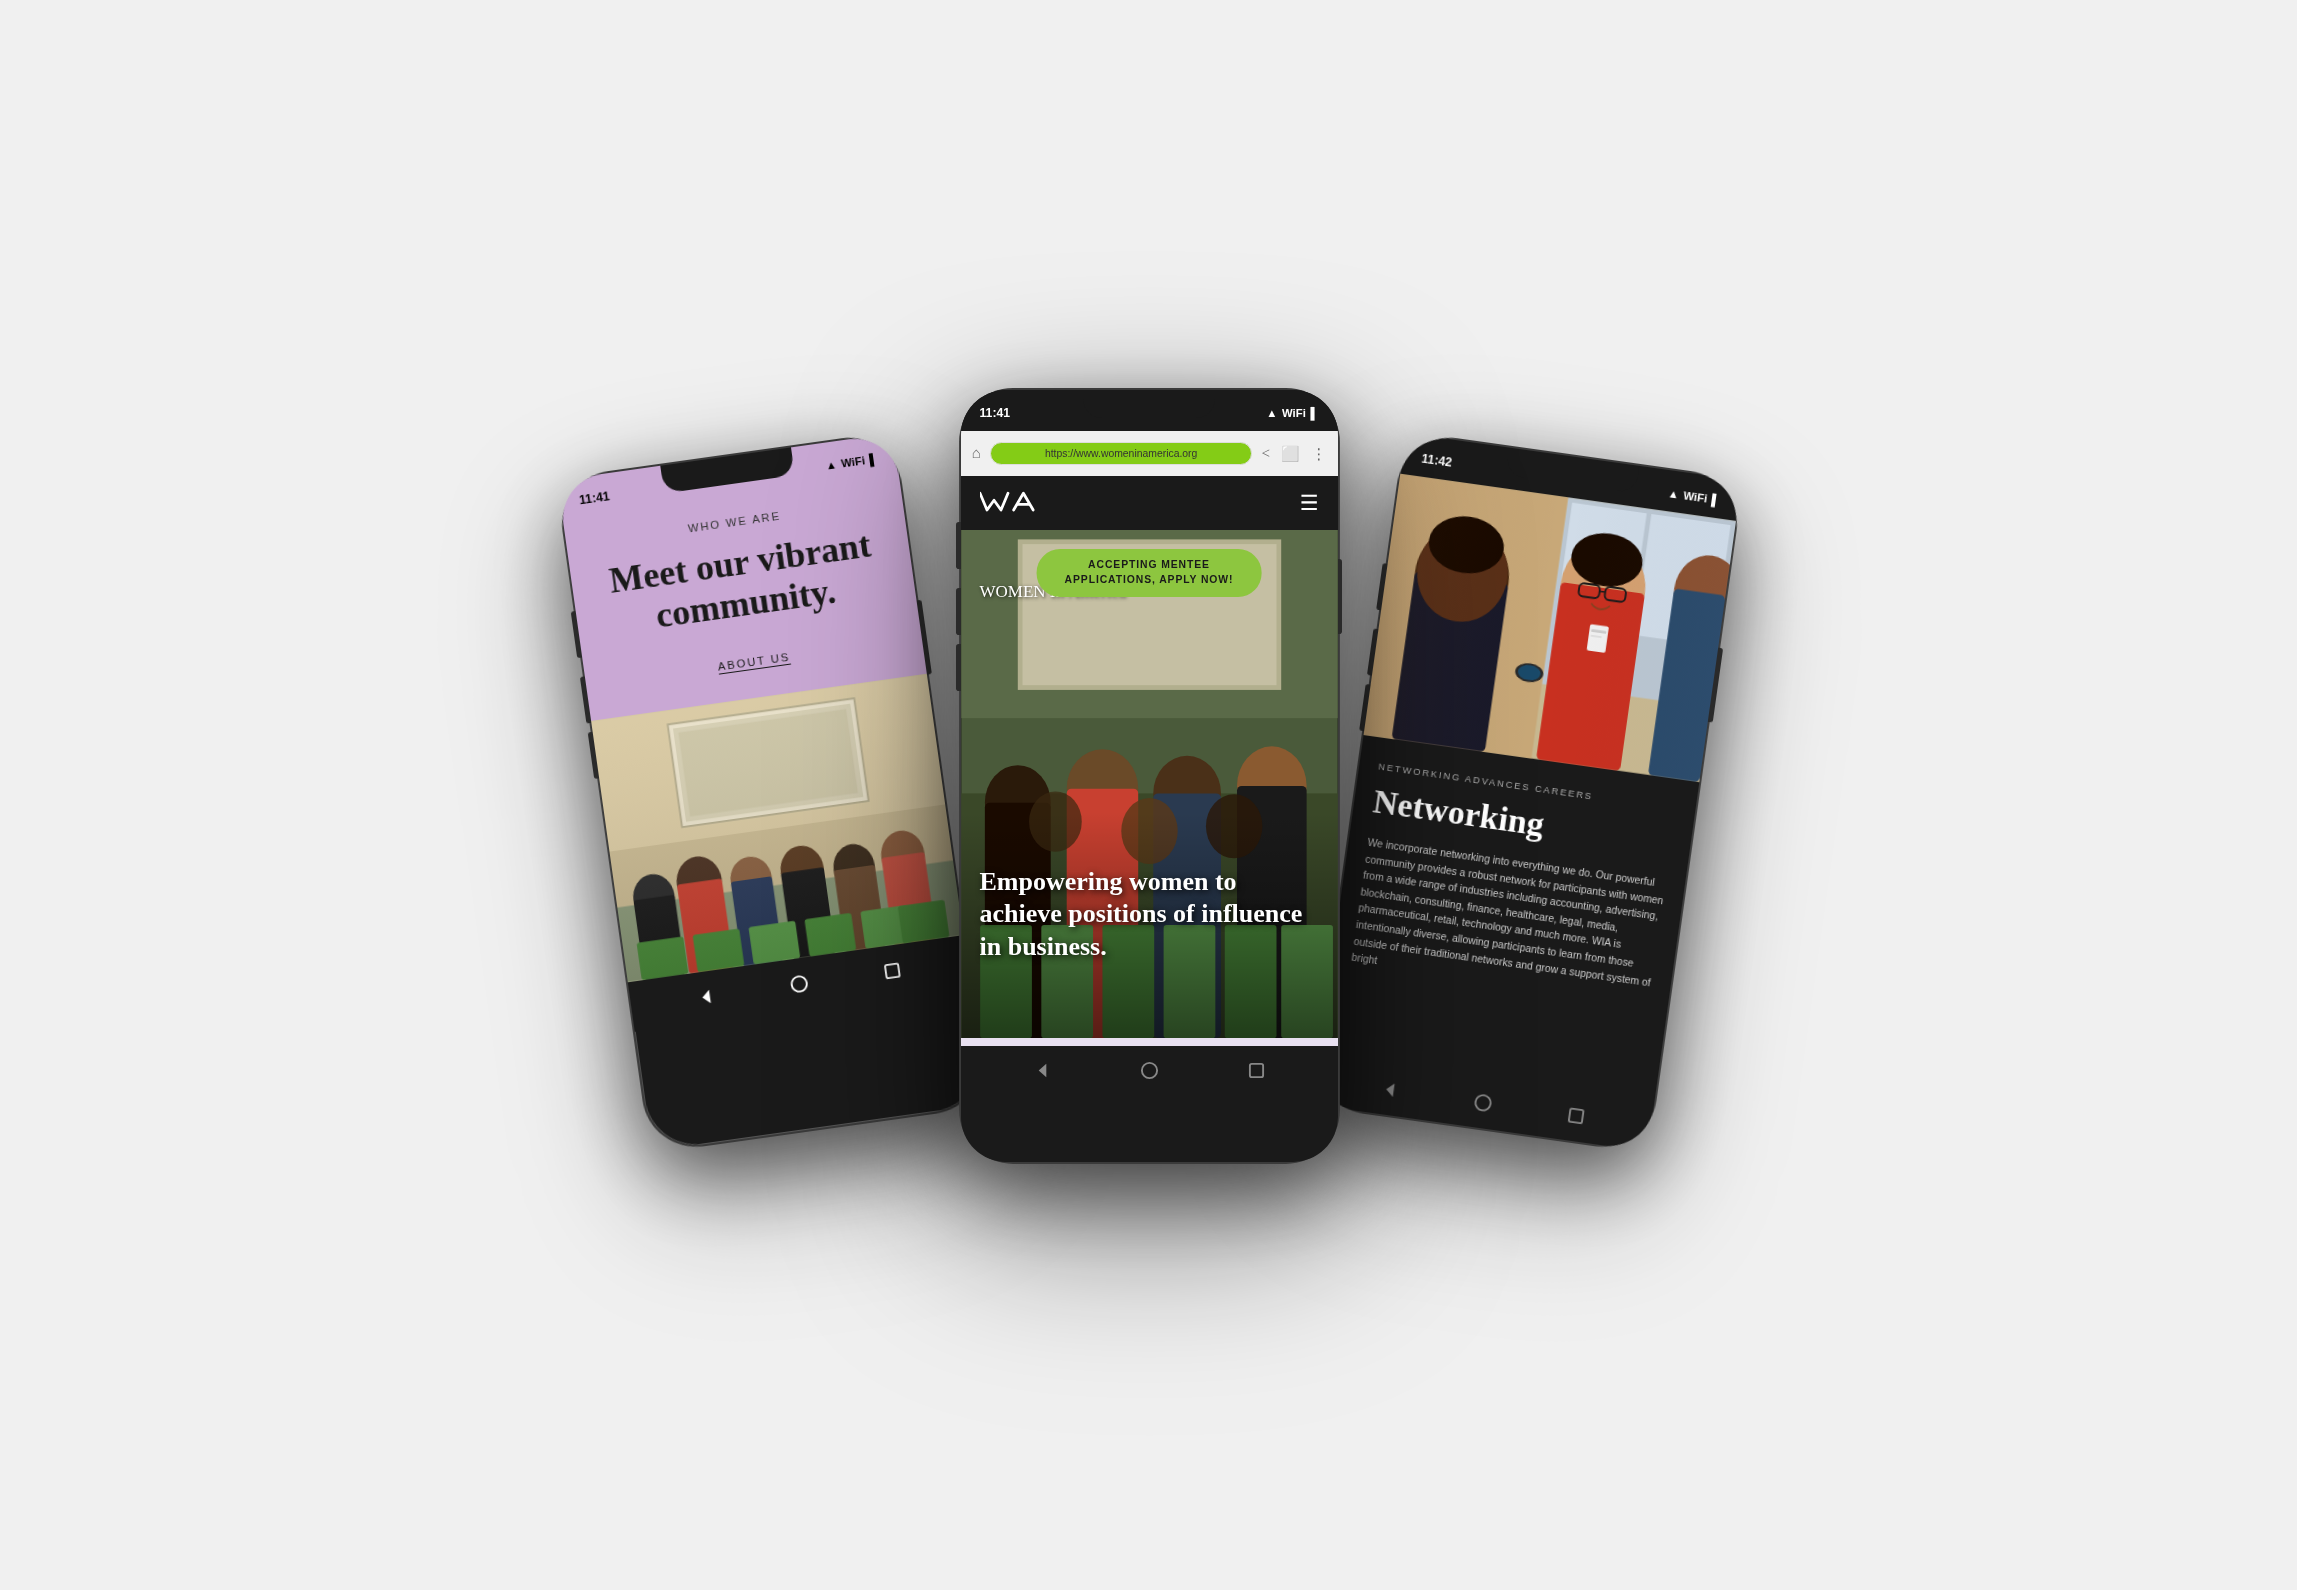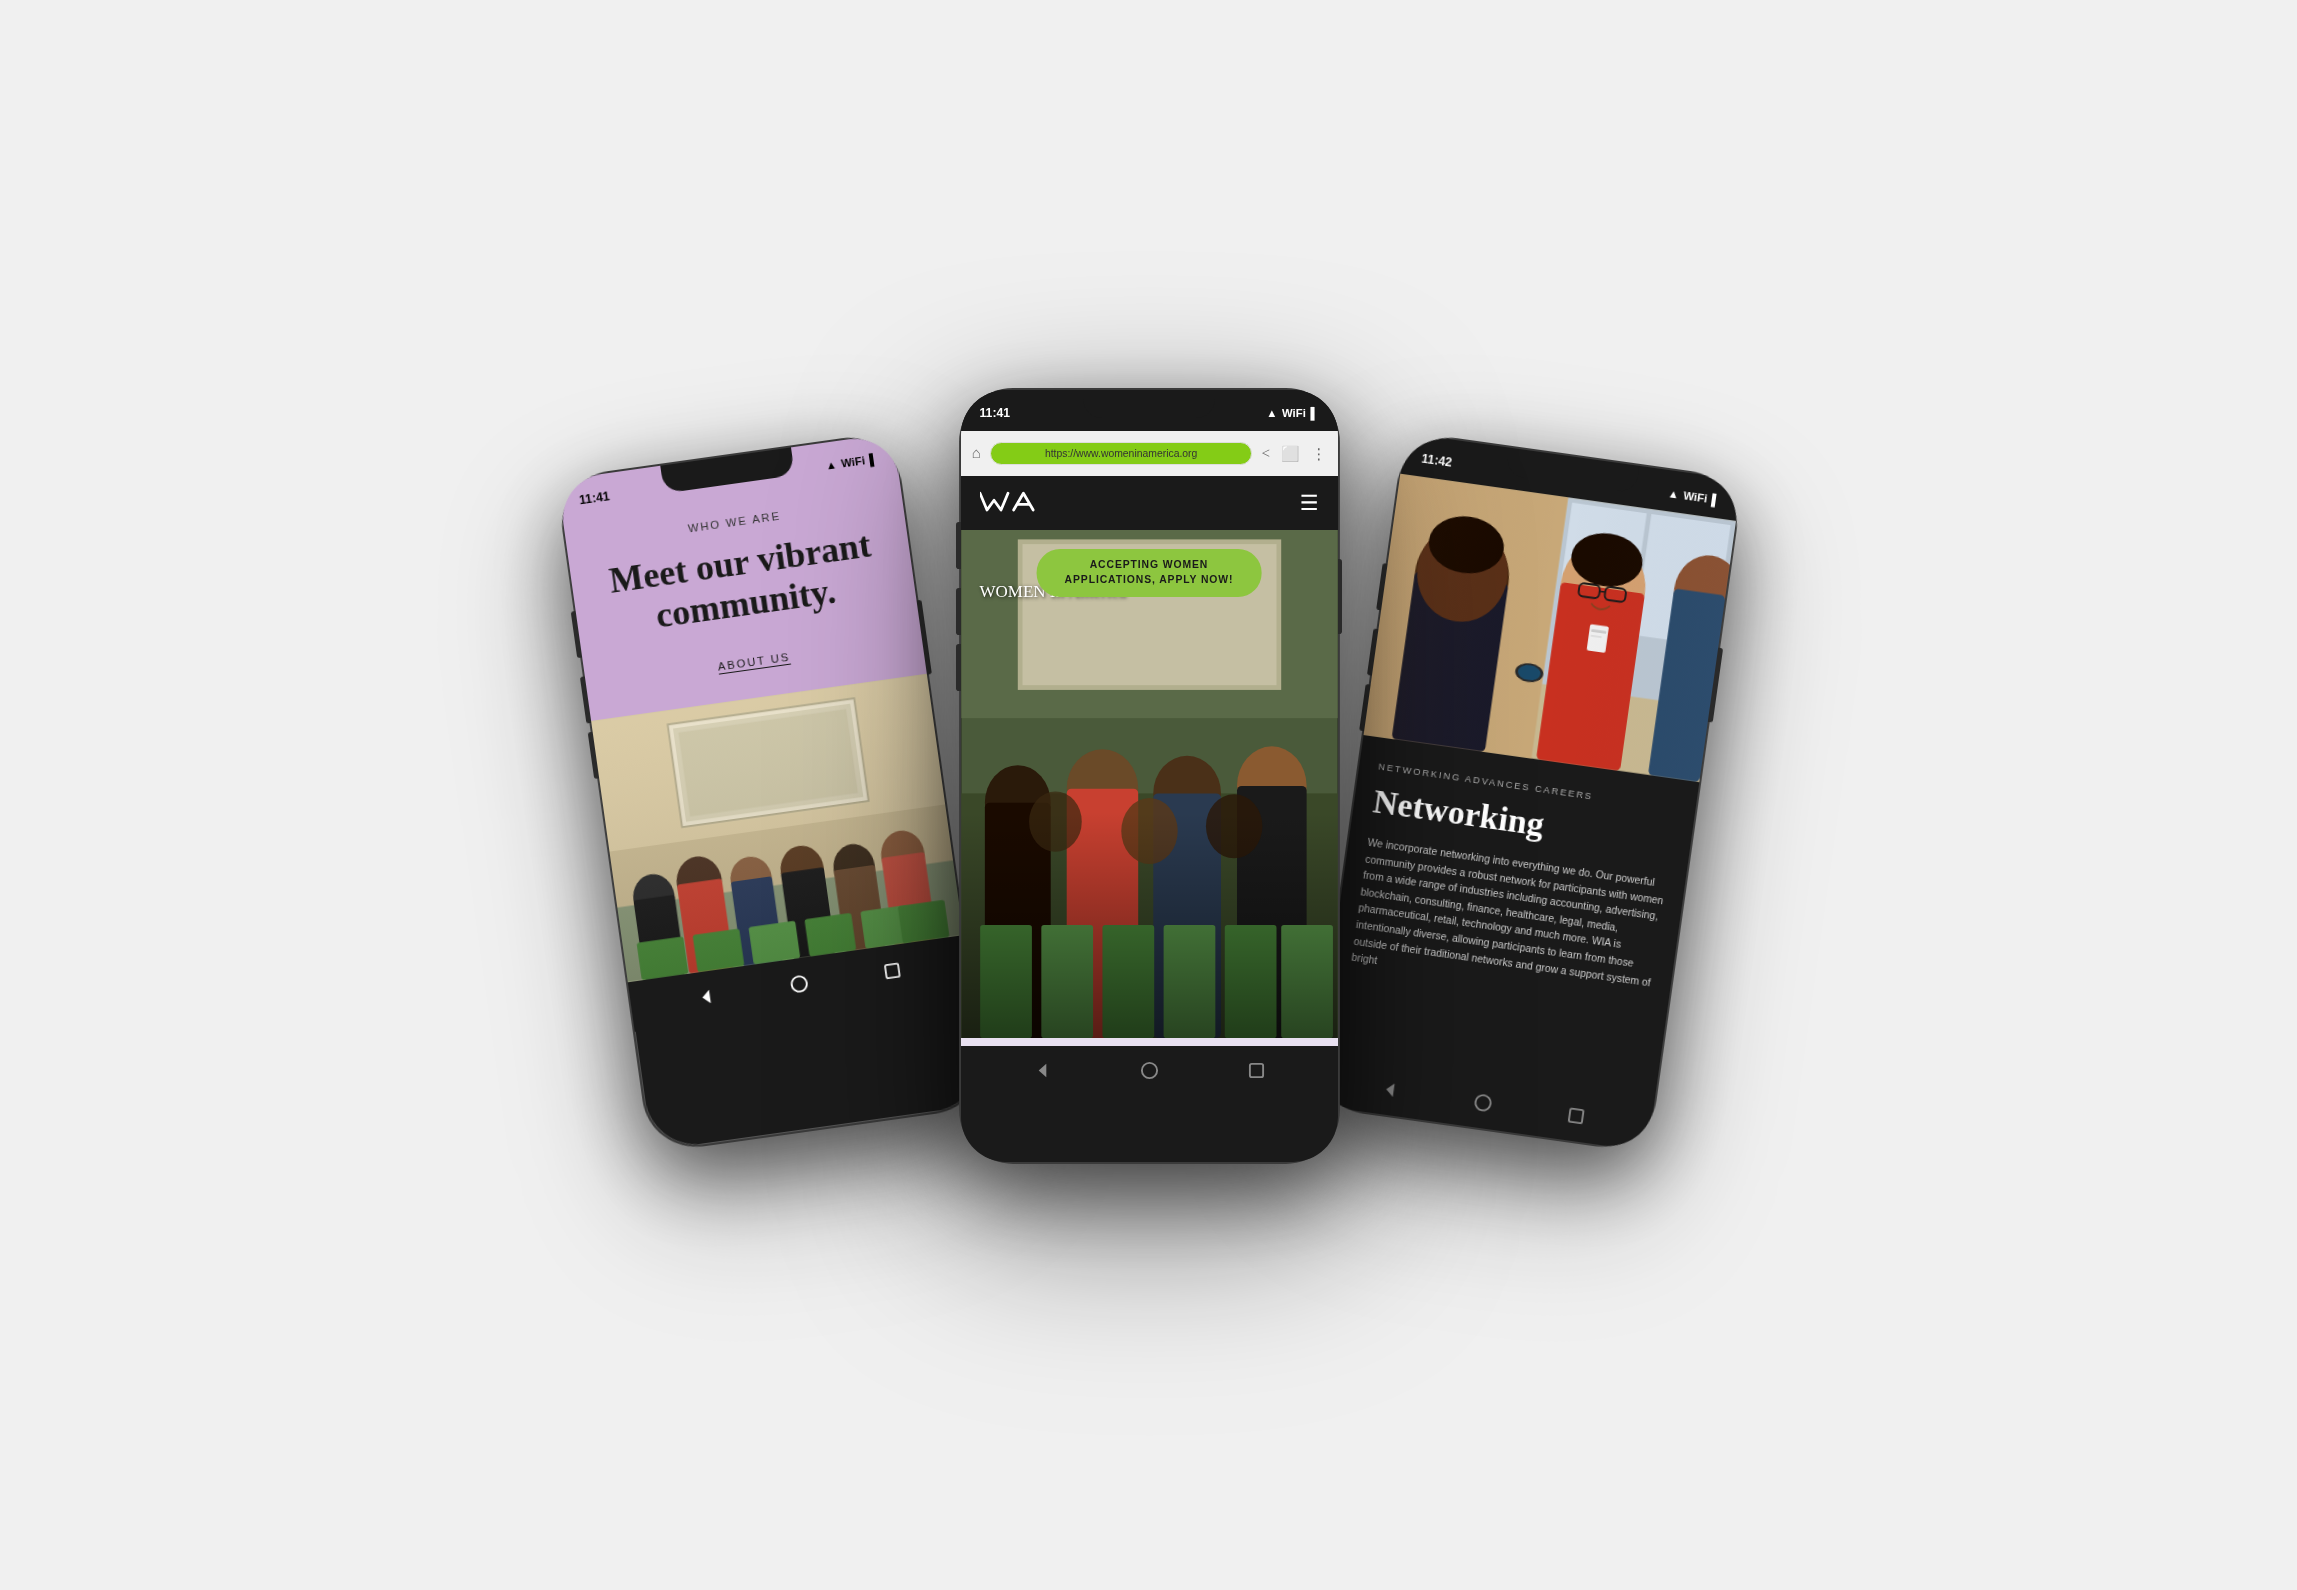--- a/index.html
+++ b/index.html
@@ -567,27 +567,28 @@
               <defs>
                 <linearGradient id="heroGrad" x1="0" y1="0" x2="0" y2="1">
                   <stop offset="0%" stop-color="#000" stop-opacity="0"></stop>
                   <stop offset="100%" stop-color="#000" stop-opacity="0.8"></stop>
                 </linearGradient>
               </defs>
             </svg>
 
             <div style="position:absolute;top:9.4px;left:50%;transform:translateX(-50%);z-index:20;">
               <div class="apply-banner">
-                <span>ACCEPTING WOMEN</span><br>
+                <span>ACCEPTING MENTEE</span><br>
                 <span>APPLICATIONS, APPLY NOW!</span>
               </div>
             </div>
 
             <div class="hero-title">WOMEN In America</div>
 
+            <div class="hero-tagline">Empowering women to achieve positions of influence in business.</div>
           </div>
 
           <div class="center-bottom-bar"></div>
 
           <div class="bottom-nav">
             <div class="nav-btn">
               <svg width="19" height="19" viewBox="0 0 20 20">
                   <polygon points="14,3 6,10 14,17" fill="#888"></polygon>
                 </svg>
             </div>

